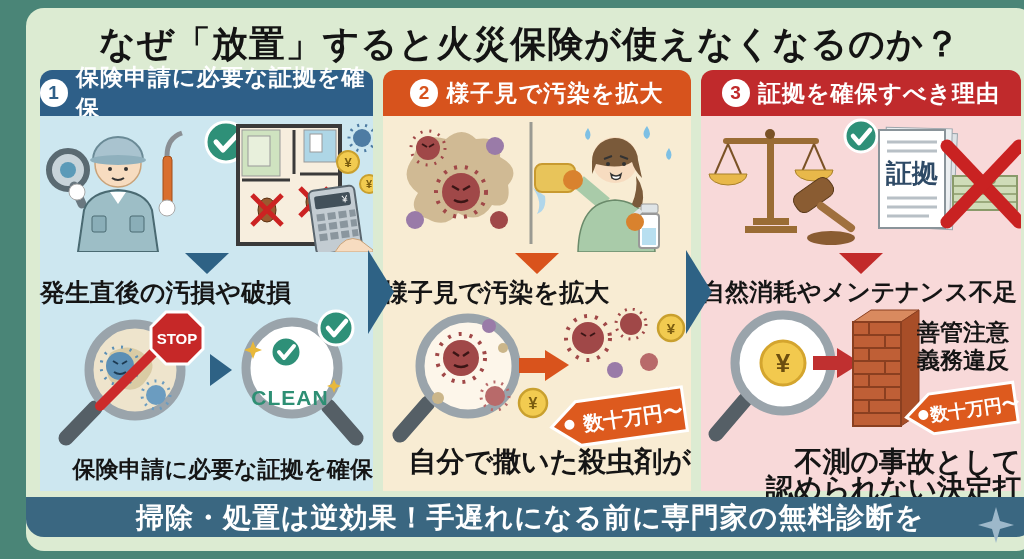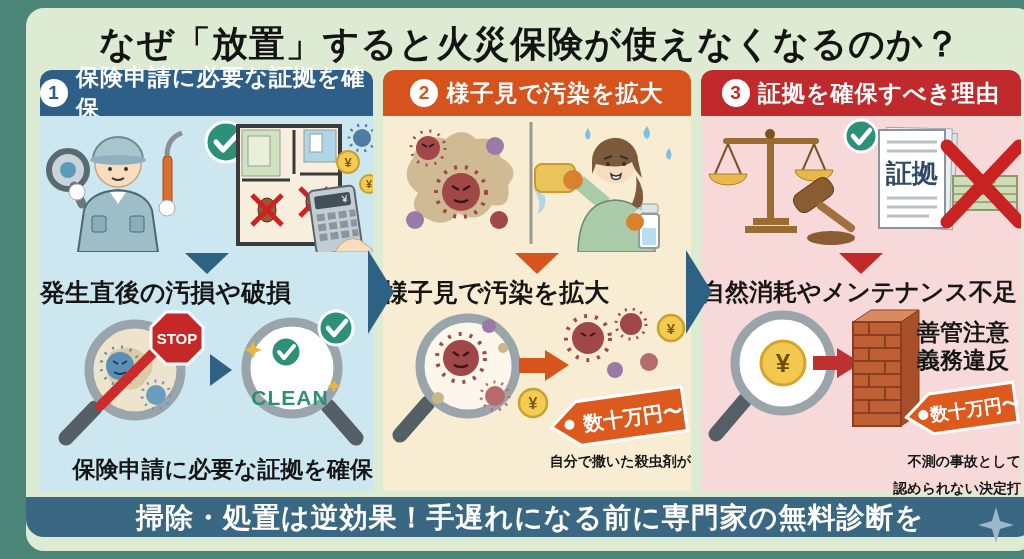--- a/index.html
+++ b/index.html
@@ -53,21 +53,21 @@
   .col2 .down-arrow { border-top: 21px solid #d9531c; }
   .col3 .down-arrow { border-top: 21px solid #c22a2a; }
   .caption-mid {
     position: absolute; top: 160px; left: 0; width: 100%;
     text-align: left; font-size: 25px; font-weight: 800; color: #151515;
   }
   .caption-bottom {
     position: absolute; top: 338px; left: 0; width: 100%;
     text-align: right; font-size: 23px; font-weight: 800; color: #151515;
   }
-  .caption-bottom.two-line { top: 332px; line-height: 27px; font-size: 14px; }
+  .caption-bottom.two-line { top: 332px; line-height: 27px; font-size: 28px; }
   .inter-arrow {
     position: absolute; width: 0; height: 0;
     border-top: 42px solid transparent; border-bottom: 42px solid transparent;
     border-left: 26px solid #2e6285; top: 242px;
   }
   .inter-arrow.a1 { left: 342px; }
   .inter-arrow.a2 { left: 660px; }
   .footer {
     position: absolute; left: 0; top: 489px; width: 1008px; height: 40px;
     background: #3a6781; border-radius: 0 0 18px 18px;

